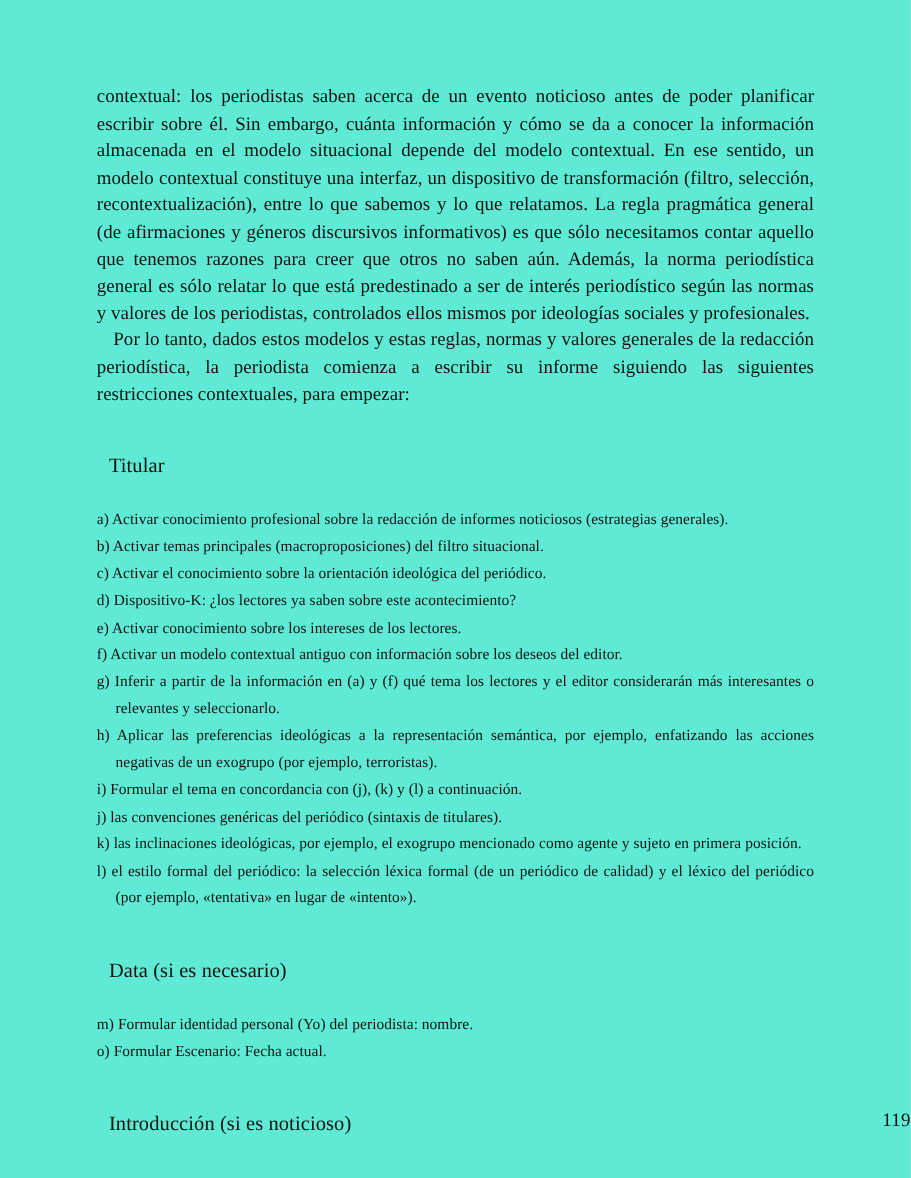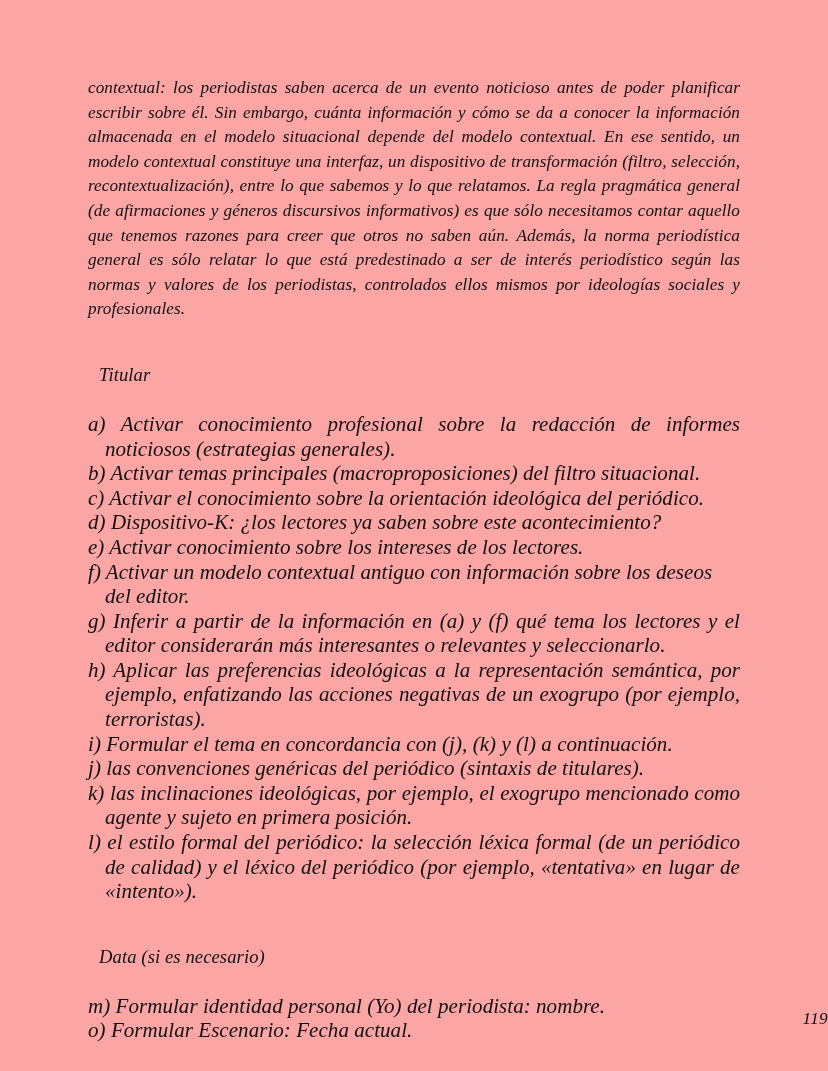--- a/index.html
+++ b/index.html
@@ -14,22 +14,21 @@
     font-family: "Liberation Serif", "DejaVu Serif", serif;
     color: #111111;
     overflow: hidden;
   }
 
   .page {
     position: absolute;
     left: 0; top: 0;
     width: 828px;
     height: 1071px;
-    background: #fca5a5;
-    font-style: italic;
+    background: #5eead4;
   }
 
   .content {
     position: absolute;
     left: 88px;
     top: 76px;
     width: 652px;
   }
 
   p.body-para {
@@ -58,21 +57,21 @@
   .spacer-sm { height: 14px; }
 
   ul.lettered-list {
     margin: 0;
     padding: 0;
     list-style: none;
   }
 
   ul.lettered-list li {
     position: relative;
-    font-size: 21px;
+    font-size: 14px;
     line-height: 24.6px;
     padding-left: 17px;
     text-indent: -17px;
     margin: 0;
     letter-spacing: 0.05px;
   }
 
   ul.lettered-list li.justify {
     text-align: justify;
     text-justify: inter-word;
@@ -94,20 +93,21 @@
   }
 </style>
 </head>
 <body>
 
 <div class="page">
   <div class="content">
 
     <p class="body-para">contextual: los periodistas saben acerca de un evento noticioso antes de poder planificar escribir sobre él. Sin embargo, cuánta información y cómo se da a conocer la información almacenada en el modelo situacional depende del modelo contextual. En ese sentido, un modelo contextual constituye una interfaz, un dispositivo de transformación (filtro, selección, recontextualización), entre lo que sabemos y lo que relatamos. La regla pragmática general (de afirmaciones y géneros discursivos informativos) es que sólo necesitamos contar aquello que tenemos razones para creer que otros no saben aún. Además, la norma periodística general es sólo relatar lo que está predestinado a ser de interés periodístico según las normas y valores de los periodistas, controlados ellos mismos por ideologías sociales y profesionales.</p>
 
+    <p class="body-para indented">Por lo tanto, dados estos modelos y estas reglas, normas y valores generales de la redacción periodística, la periodista comienza a escribir su informe siguiendo las siguientes restricciones contextuales, para empezar:</p>
 
     <div class="spacer-lg"></div>
 
     <h2 class="section-heading">Titular</h2>
 
     <div class="spacer-sm"></div>
 
     <ul class="lettered-list">
       <li class="justify">a) Activar conocimiento profesional sobre la redacción de informes noticiosos (estrategias generales).</li>
       <li class="flush">b) Activar temas principales (macroproposiciones) del filtro situacional.</li>

